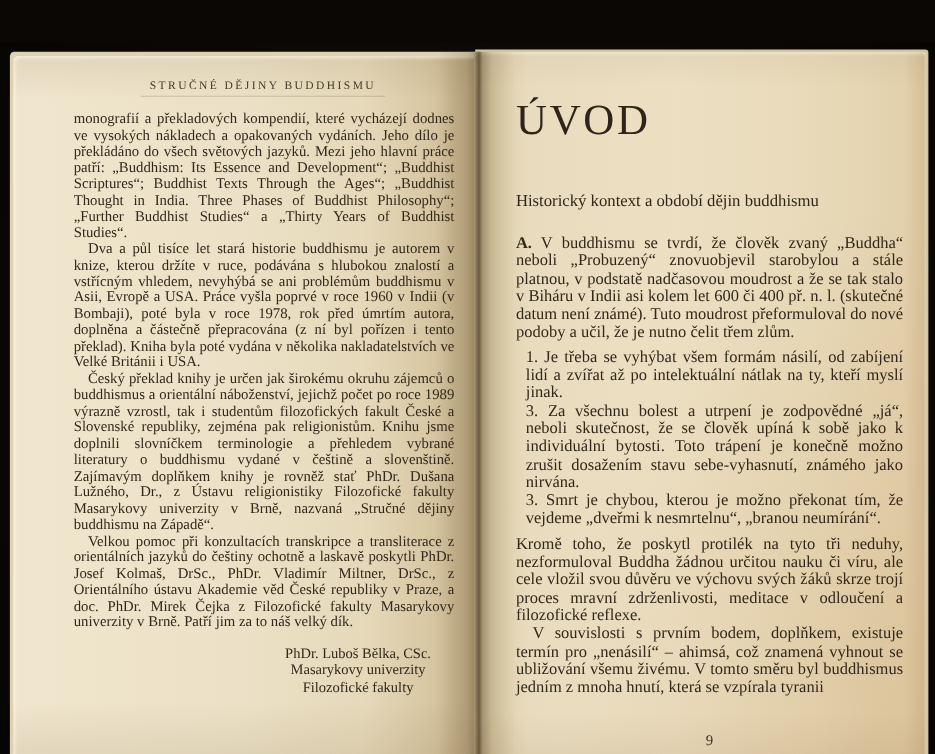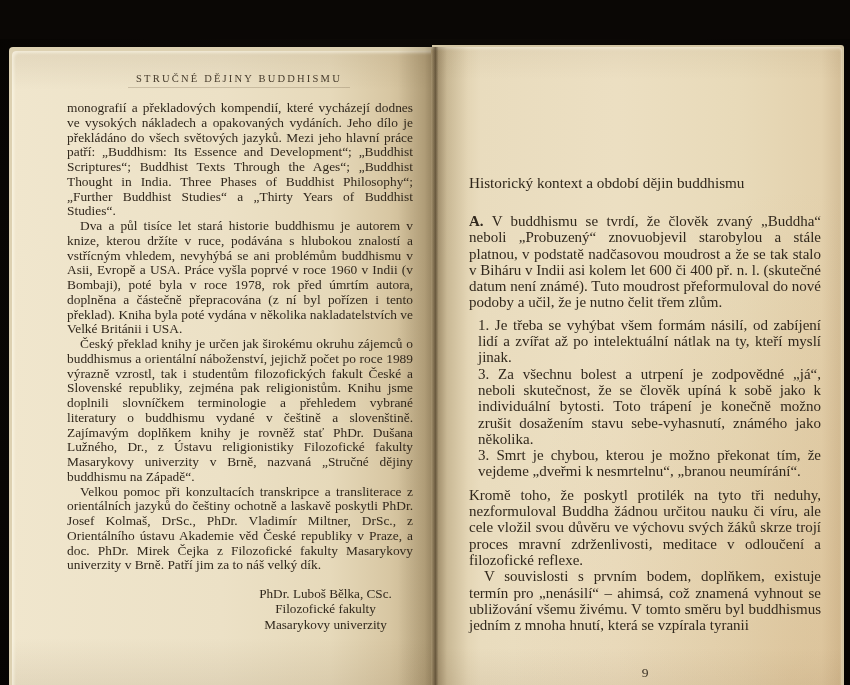--- a/index.html
+++ b/index.html
@@ -121,32 +121,33 @@
       <div class="running-head">
         <span>STRUČNÉ DĚJINY BUDDHISMU</span>
       </div>
       <div class="body-left">
         <p class="p"><span>monografií a překladových kompendií, které vycházejí dodnes ve vysokých nákladech a opakovaných vydáních. Jeho dílo je překládáno do všech světových jazyků. Mezi jeho hlavní práce patří: „</span><span class="it">Buddhism: Its Essence and Development</span><span>“; „</span><span class="it">Buddhist Scriptures</span><span>“; </span><span class="it">Buddhist Texts Through the Ages</span><span>“; „</span><span class="it">Buddhist Thought in India. Three Phases of Buddhist Philosophy</span><span>“; „</span><span class="it">Further Buddhist Studies</span><span>“ a „</span><span class="it">Thirty Years of Buddhist Studies</span><span>“.</span></p>
         <p class="p ind"><span>Dva a půl tisíce let stará historie buddhismu je autorem v knize, kterou držíte v ruce, podávána s hlubokou znalostí a vstřícným vhledem, nevyhýbá se ani problémům buddhismu v Asii, Evropě a USA. Práce vyšla poprvé v roce 1960 v Indii (v Bombaji), poté byla v roce 1978, rok před úmrtím autora, doplněna a částečně přepracována (z ní byl pořízen i tento překlad). Kniha byla poté vydána v několika nakladatelstvích ve Velké Británii i USA.</span></p>
         <p class="p ind"><span>Český překlad knihy je určen jak širokému okruhu zájemců o buddhismus a orientální náboženství, jejichž počet po roce 1989 výrazně vzrostl, tak i studentům filozofických fakult České a Slovenské republiky, zejména pak religionistům. Knihu jsme doplnili slovníčkem terminologie a přehledem vybrané literatury o buddhismu vydané v češtině a slovenštině. Zajímavým doplňkem knihy je rovněž stať PhDr. Dušana Lužného, Dr., z Ústavu religionistiky Filozofické fakulty Masarykovy univerzity v Brně, nazvaná „</span><span class="it">Stručné dějiny buddhismu na Západě</span><span>“.</span></p>
         <p class="p ind"><span>Velkou pomoc při konzultacích transkripce a transliterace z orientálních jazyků do češtiny ochotně a laskavě poskytli PhDr. Josef Kolmaš, DrSc., PhDr. Vladimír Miltner, DrSc., z Orientálního ústavu Akademie věd České republiky v Praze, a doc. PhDr. Mirek Čejka z Filozofické fakulty Masarykovy univerzity v Brně. Patří jim za to náš velký dík.</span></p>
         <div class="signature">
           <div>PhDr. Luboš Bělka, CSc.</div>
+          <div>Masarykovy univerzity</div>
           <div>Filozofické fakulty</div>
-          <div>Masarykovy univerzity</div>
         </div>
       </div>
     </div>
 
     <div class="page page-right">
+      <h1 class="title">ÚVOD</h1>
       <h2 class="heading">Historický kontext a období dějin buddhismu</h2>
       <div class="body-right">
         <p class="p"><span class="bd">A.</span><span> V buddhismu se tvrdí, že člověk zvaný „Buddha“ neboli „Probuzený“ znovuobjevil starobylou a stále platnou, v podstatě nadčasovou moudrost a že se tak stalo v Biháru v Indii asi kolem let 600 či 400 př. n. l. (skutečné datum není známé). Tuto moudrost přeformuloval do nové podoby a učil, že je nutno čelit třem zlům.</span></p>
         <p class="p li li-first"><span>1. Je třeba se vyhýbat všem formám </span><span class="it">násilí</span><span>, od zabíjení lidí a zvířat až po intelektuální nátlak na ty, kteří myslí jinak.</span></p>
-        <p class="p li"><span>3. Za všechnu bolest a utrpení je zodpovědné „</span><span class="it">já</span><span>“, neboli skutečnost, že se člověk upíná k sobě jako k individuální bytosti. Toto trápení je konečně možno zrušit dosažením stavu sebe-vyhasnutí, známého jako </span><span class="it">několika</span><span>.</span></p>
+        <p class="p li"><span>3. Za všechnu bolest a utrpení je zodpovědné „</span><span class="it">já</span><span>“, neboli skutečnost, že se člověk upíná k sobě jako k individuální bytosti. Toto trápení je konečně možno zrušit dosažením stavu sebe-vyhasnutí, známého jako </span><span class="it">nirvána</span><span>.</span></p>
         <p class="p li"><span>3. </span><span class="it">Smrt</span><span> je chybou, kterou je možno překonat tím, že vejdeme „dveřmi k nesmrtelnu“, „branou neumírání“.</span></p>
         <p class="p gap"><span>Kromě toho, že poskytl protilék na tyto tři neduhy, nezformuloval Buddha žádnou určitou nauku či víru, ale cele vložil svou důvěru ve výchovu svých žáků skrze trojí proces mravní zdrženlivosti, meditace v odloučení a filozofické reflexe.</span></p>
         <p class="p ind"><span>V souvislosti s prvním bodem, </span><span class="it">doplňkem</span><span>, existuje termín pro „nenásilí“ – </span><span class="it">ahimsá</span><span>, což znamená vyhnout se ubližování všemu živému. V tomto směru byl buddhismus jedním z mnoha hnutí, která se vzpírala tyranii</span></p>
       </div>
       <div class="page-number">9</div>
     </div>
 
     <div class="gutter"></div>
   </div>
 </div>

